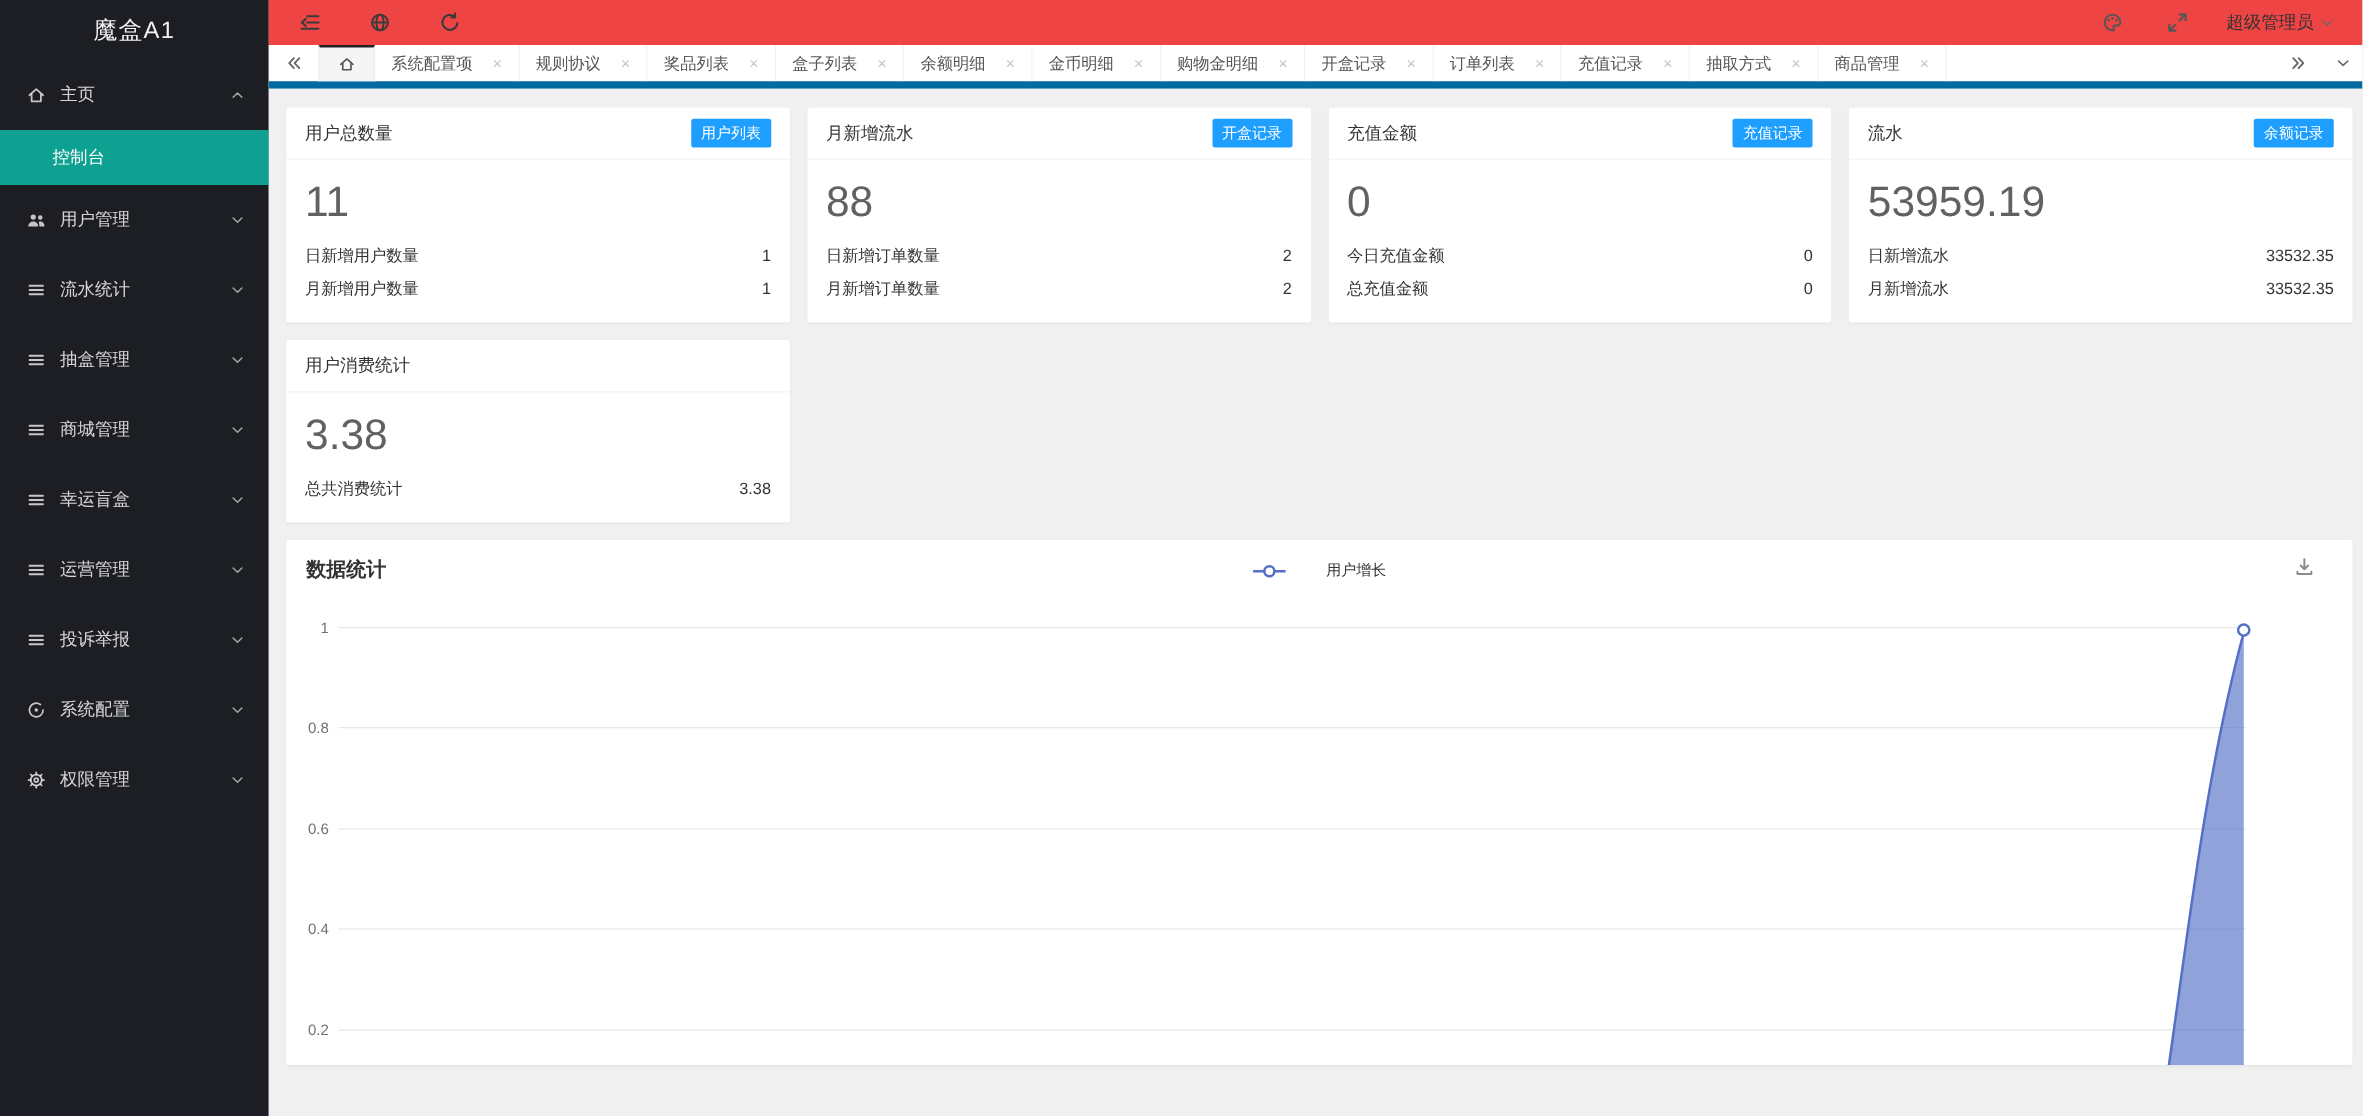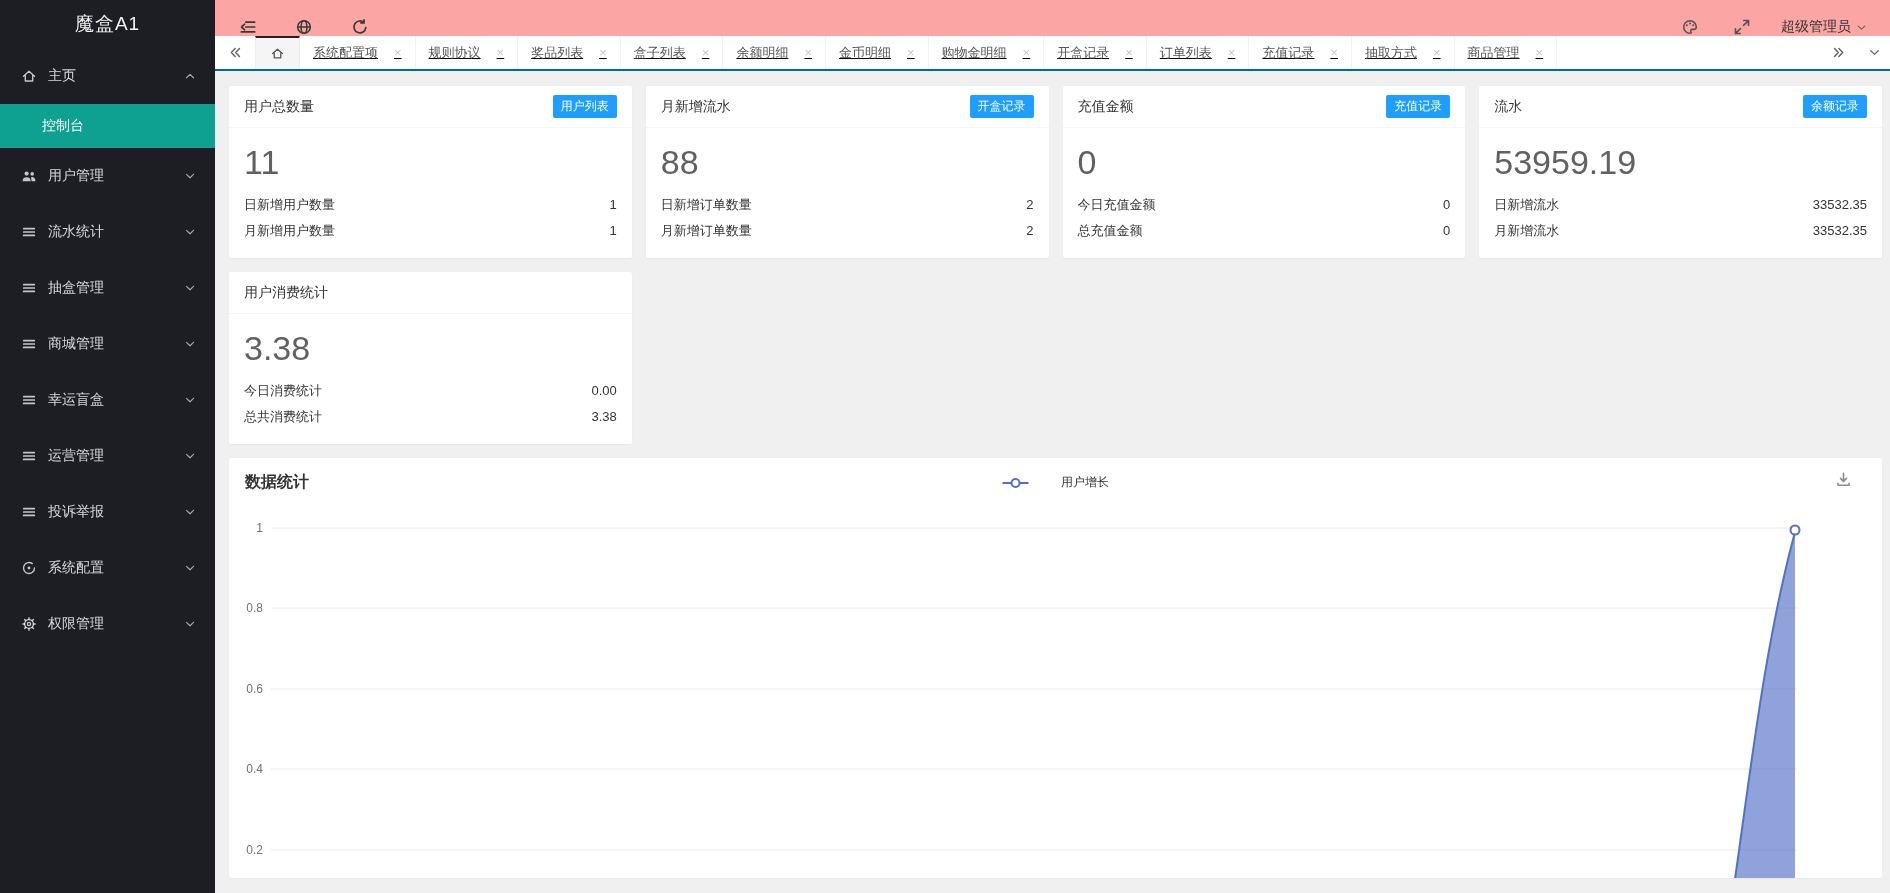--- a/index.html
+++ b/index.html
@@ -16,29 +16,29 @@
   .side-item .ic { width:16px; height:16px; margin-right:11px; flex:0 0 16px; color:rgba(255,255,255,.75); }
   .side-item .chev { margin-left:auto; width:14px; height:14px; color:rgba(255,255,255,.6); }
   .side-sub { height:44px; display:flex; align-items:center; padding-left:42px;
     color:rgba(255,255,255,.85); font-size:14px; cursor:pointer; }
   .side-sub.active { background:#0ea091; color:#fff; }
   .ic svg, .chev svg { width:100%; height:100%; display:block; }
 
   
   .main { flex:1; display:flex; flex-direction:column; min-width:0; }
 
-  .topbar { height:36px; background:#fca5a5; display:flex; align-items:flex-end; padding:0 22px 0 24px; }
+  .topbar { height:36px; background:#ef4444; display:flex; align-items:center; padding:0 22px 0 24px; }
   .tb-ic { width:18px; height:18px; margin-right:38px; color:#3a3a3a; cursor:pointer; }
   .tb-ic svg { width:100%; height:100%; display:block; }
   .tb-right { margin-left:auto; display:flex; align-items:center; }
   .tb-right .tb-ic { margin-right:0; margin-left:34px; color:#555; }
   .tb-user { display:flex; align-items:center; margin-left:30px; font-size:14px; color:#333; cursor:pointer; }
   .tb-user .chev { width:13px; height:13px; margin-left:4px; color:#666; }
 
-  .tabbar { height:35px; background:#fff; border-bottom:2px solid #0369a1; display:flex; align-items:stretch;text-decoration:underline; }
+  .tabbar { height:35px; background:#fff; border-bottom:6px solid #0369a1; display:flex; align-items:stretch; }
   .tab-nav { width:40px; display:flex; align-items:center; justify-content:center; color:#666; cursor:pointer; }
   .tab-nav svg { width:15px; height:15px; }
   .tab-home { width:45px; background:#f5f5f5; border-top:2px solid #222;
     border-left:1px solid #eee; border-right:1px solid #eee;
     display:flex; align-items:center; justify-content:center; color:#555; cursor:pointer; }
   .tab-home svg { width:15px; height:15px; }
   .tab { display:flex; align-items:center; padding:0 13px; font-size:13px; color:#555;
     cursor:pointer; border-right:1px solid #f3f3f3; white-space:nowrap; }
   .tab .x { margin-left:16px; color:#c6c6c6; font-size:13px; line-height:1; cursor:pointer; }
   .tab-spacer { flex:1; }
@@ -412,24 +412,20 @@
             </div>
           </div>
         </div>
       <div class="row2" id="stats-row2">
           <div class="card">
             <div class="card-h">
               <span class="t">用户消费统计</span>
             </div>
             <div class="card-b">
               <div class="big">3.38</div>
-              <div class="krow">
-                <span>今日消费统计</span>
-                <span>0.00</span>
-              </div>
               <div class="krow">
                 <span>总共消费统计</span>
                 <span>3.38</span>
               </div>
             </div>
           </div>
         </div>
 
       <div class="card chart-card">
         <div class="chart-title">数据统计</div>

